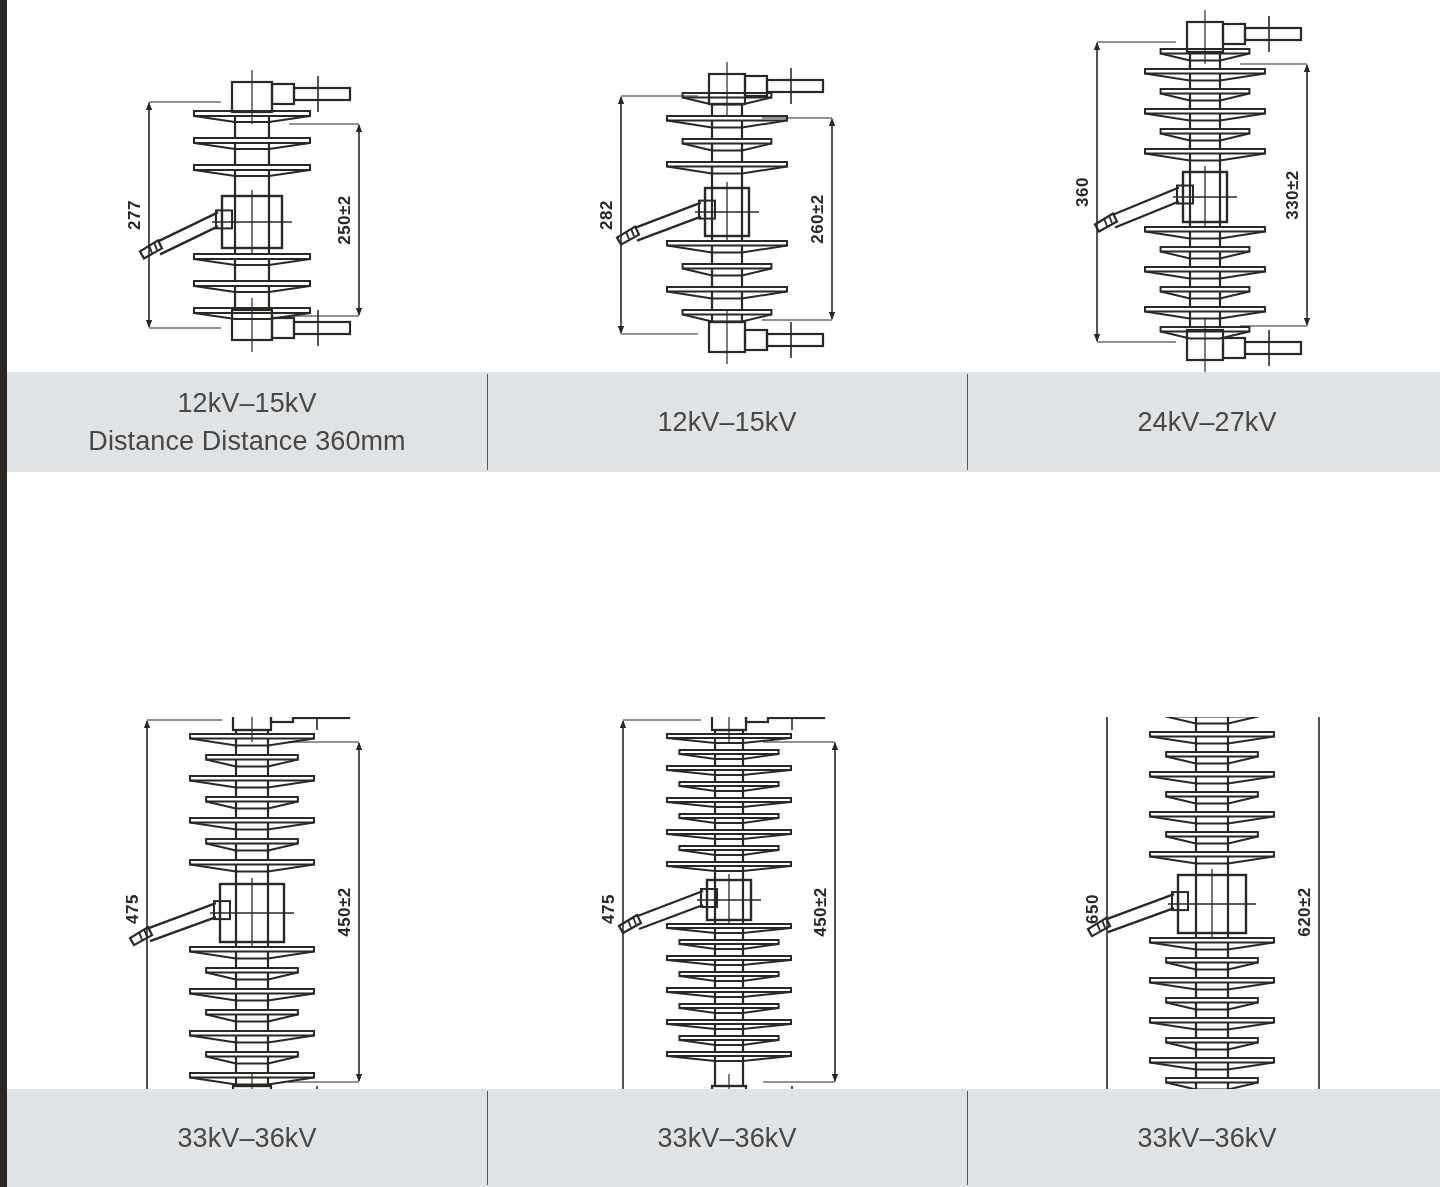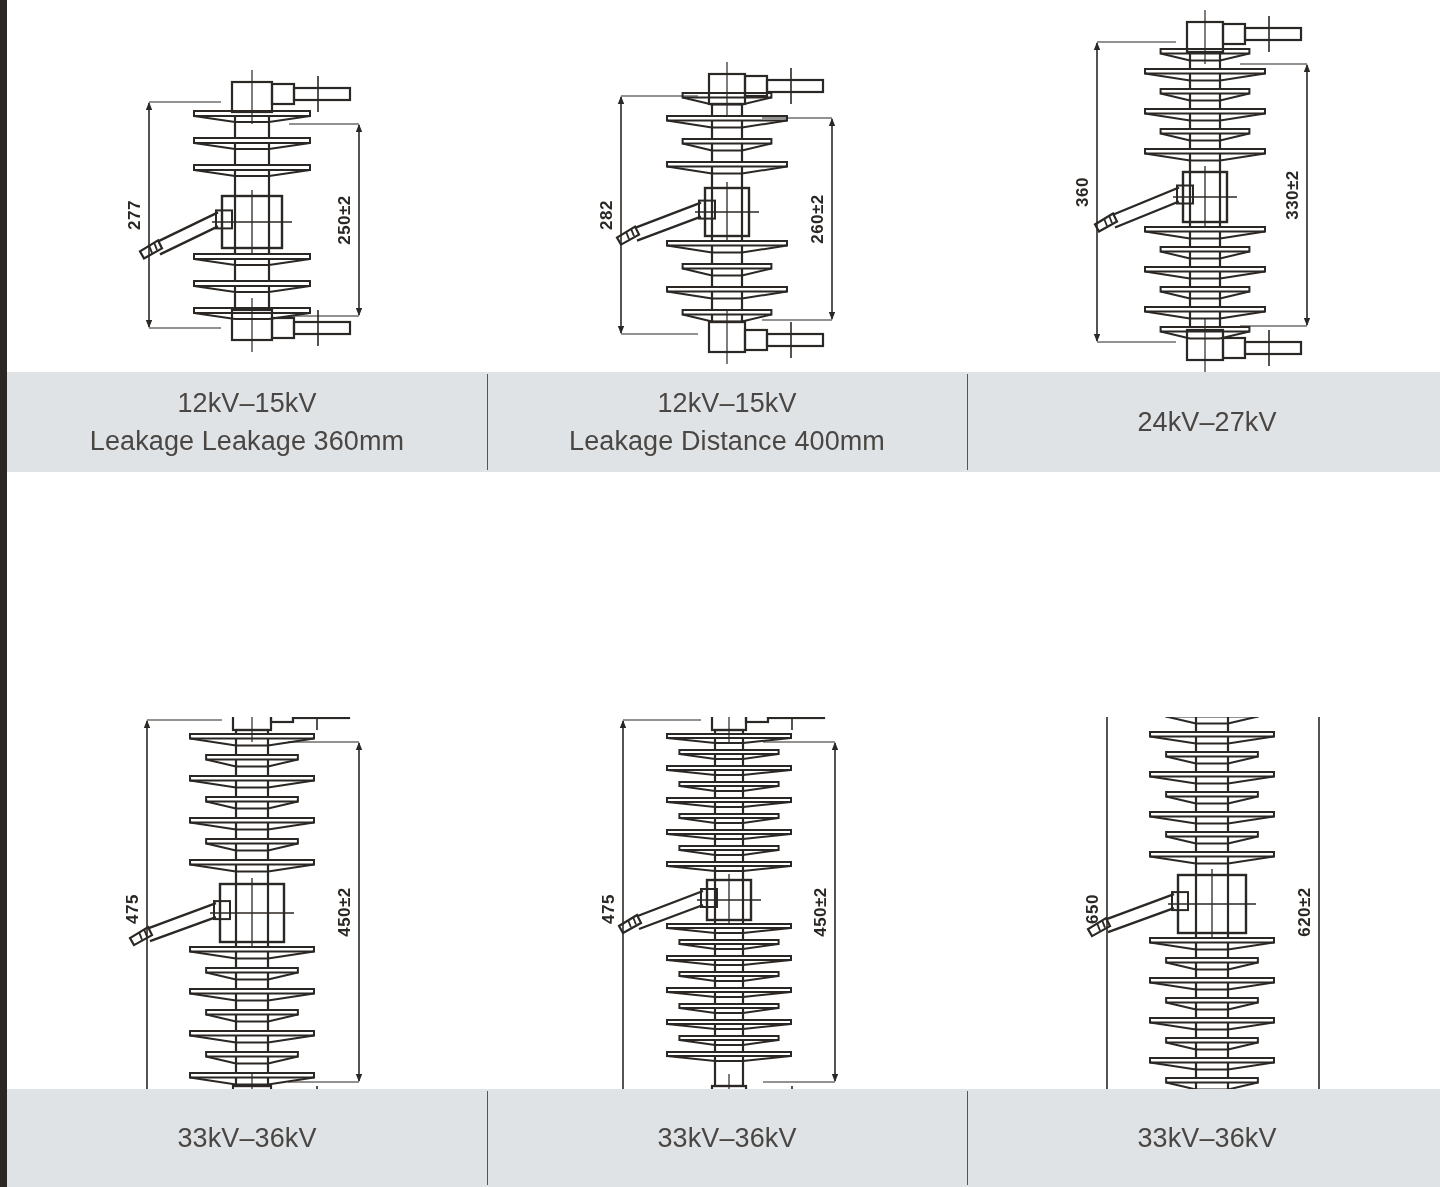--- a/index.html
+++ b/index.html
@@ -333,26 +333,25 @@
           <g>
             <line x1="340" y1="65" x2="340" y2="325" stroke="#2b2724" stroke-width="1.6" marker-end="url(#ar-svg-p3)" marker-start="url(#arS-svg-p3)"></line>
             <text x="331" y="195" font-size="17" text-anchor="middle" transform="rotate(-90 331 195)" letter-spacing="0.5">330±2</text>
           </g>
         </svg>
     </div>
 
     <div class="cap-cell first">
 
       <div class="cap-line">12kV–15kV</div>
-      <div class="cap-line">Leakage Leakage 360mm</div>
+      <div class="cap-line">Distance Distance 360mm</div>
     </div>
     <div class="cap-cell">
       <div class="vline"></div>
       <div class="cap-line">12kV–15kV</div>
-      <div class="cap-line">Leakage Distance 400mm</div>
     </div>
     <div class="cap-cell">
       <div class="vline"></div>
       <div class="cap-line">24kV–27kV</div>
     </div>
 
     <div class="spacer-cell"></div>
     <div class="spacer-cell"></div>
     <div class="spacer-cell"></div>
 

